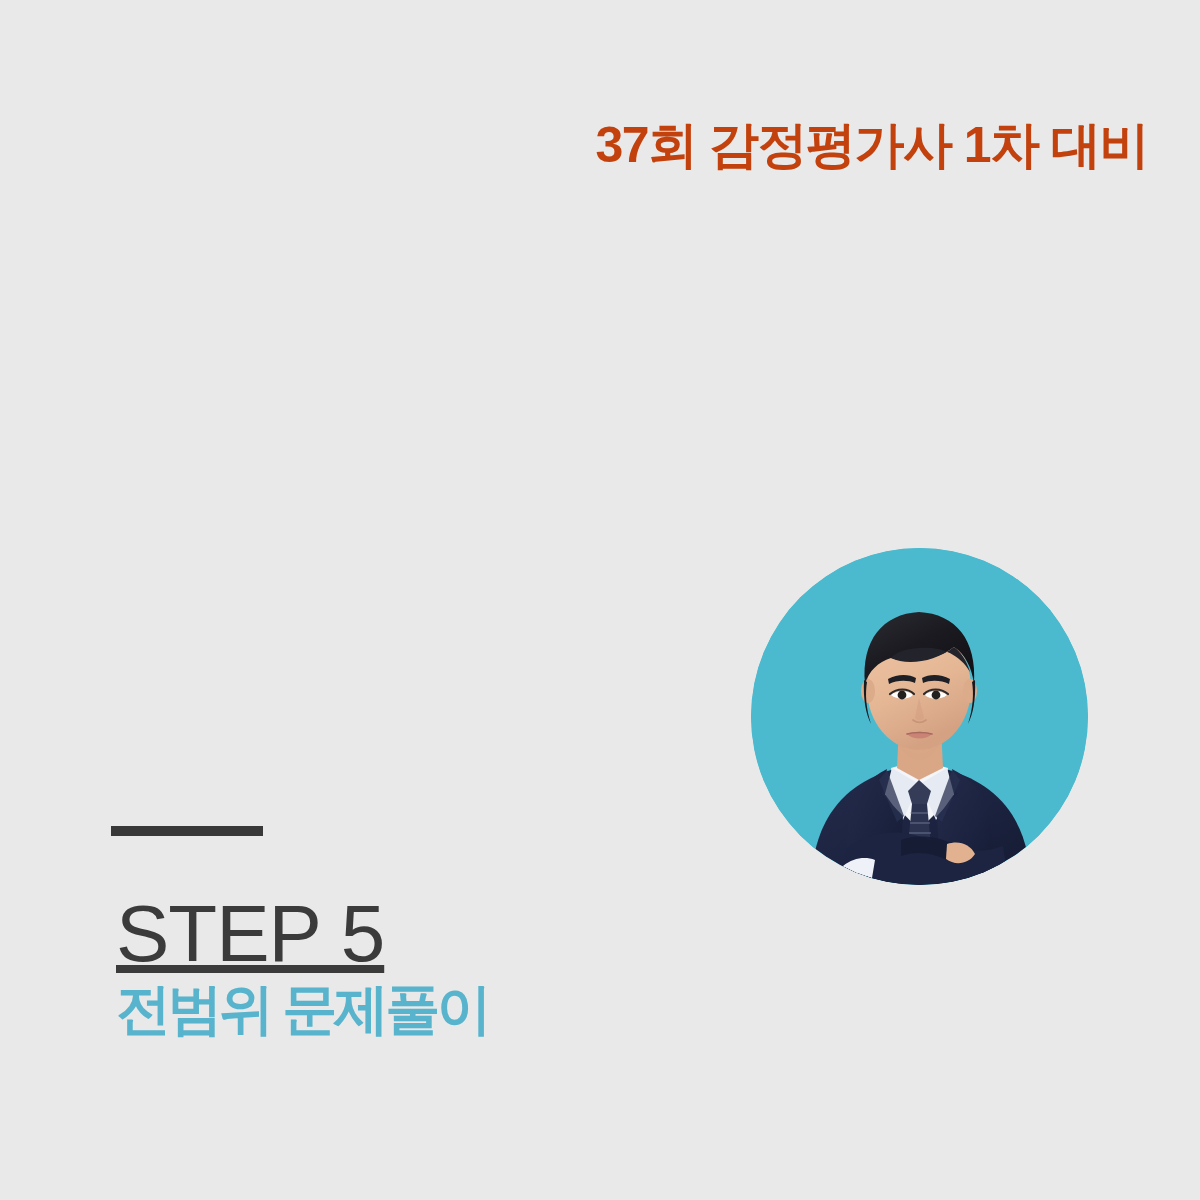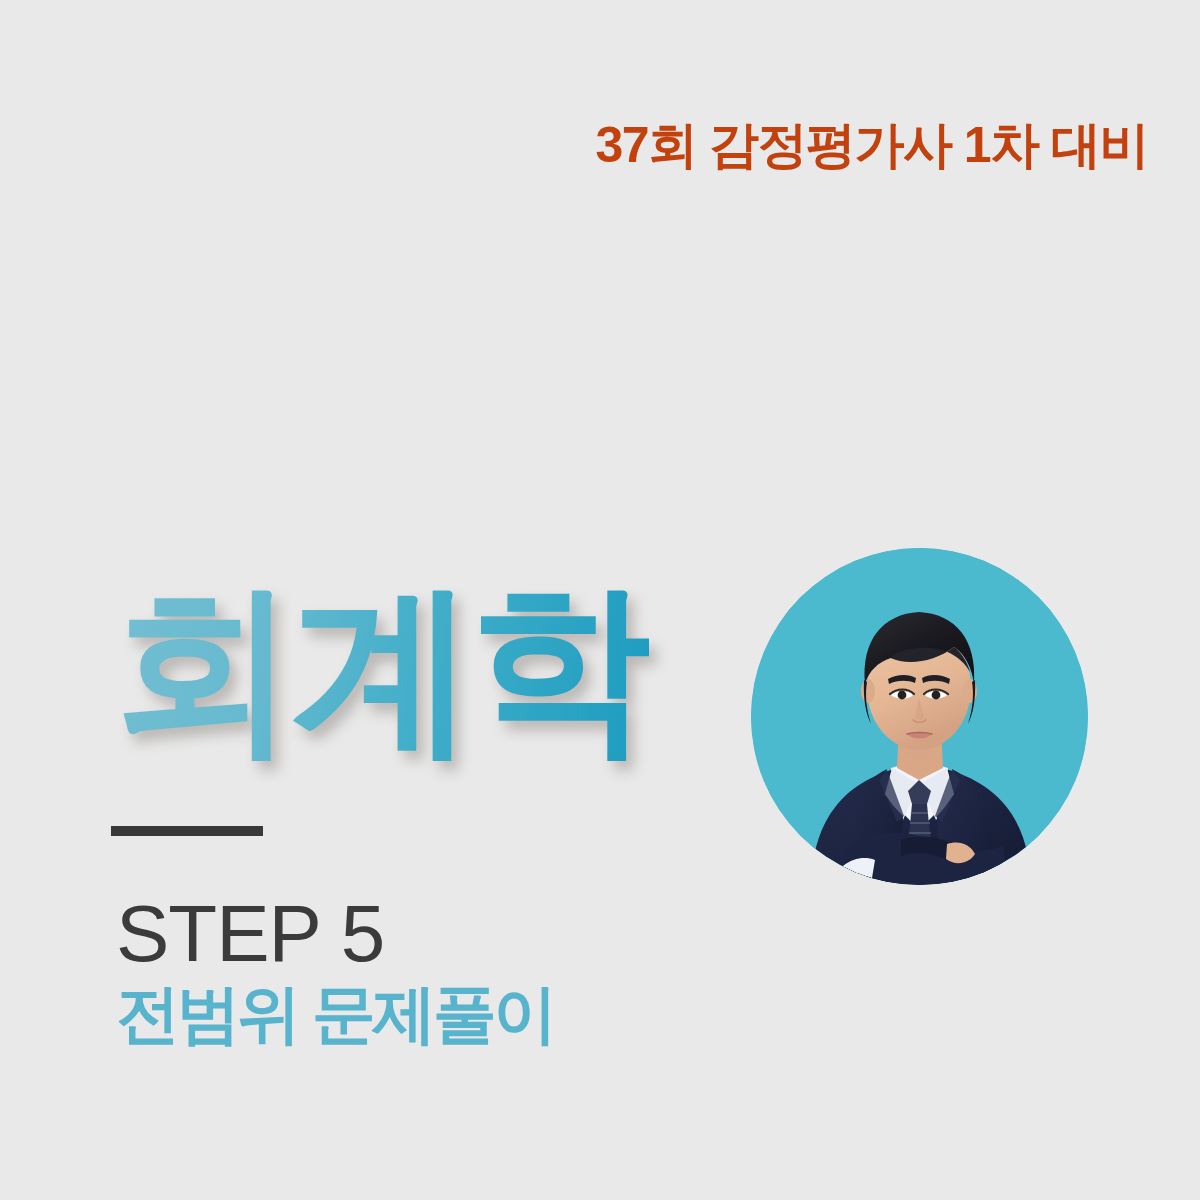--- a/index.html
+++ b/index.html
@@ -74,24 +74,25 @@
     width: 640px;
   }
   .step-label {
     font-size: 80px;
     font-weight: 500;
     letter-spacing: -1px;
     color: #3b3b3b;
     line-height: 1.02;
     margin: 0;
     white-space: nowrap;
+    text-decoration: underline;
   }
   .step-sub {
     margin: 6px 0 0 0;
-    font-size: 64px;
+    font-size: 55px;
     font-weight: 800;
     letter-spacing: -3.5px;
     line-height: 1.04;
     color: #58b4cd;
   }
   .step-sub-line {
     display: block;
     white-space: nowrap;
   }
 
@@ -206,21 +207,20 @@
 
         <path d="M156 186 C162 183 175 183 181 186 C175 192 162 192 156 186 Z" fill="#c98476"></path>
         <path d="M156 186 C163 184 174 184 181 186" stroke="#a86a5f" stroke-width="1.6" fill="none" stroke-linecap="round"></path>
 
         <path d="M144 188 C150 204 160 212 168 212 C176 212 186 204 192 188
                  C186 200 177 206 168 206 C159 206 150 200 144 188 Z" fill="#d7a385" opacity="0.45"></path>
       </g>
     </svg>
   </div>
 
-  <h1 class="main-title">회계학</h1>
 
   <div class="rule"></div>
 
   <div class="step-block">
     <div class="step-label">STEP 5</div>
     <div class="step-sub">
       <span class="step-sub-line">전범위 문제풀이</span>
     </div>
   </div>
 

